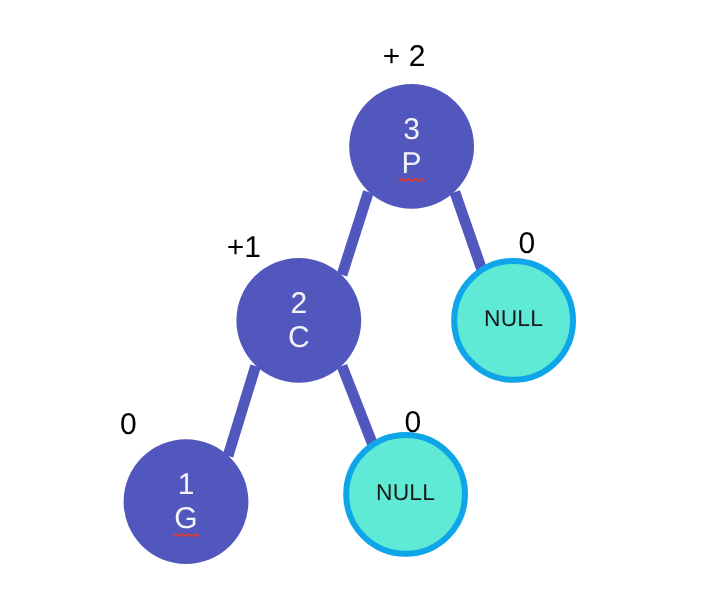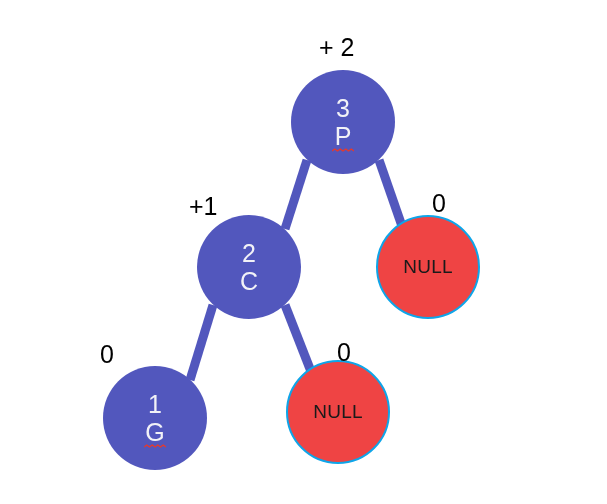--- a/index.html
+++ b/index.html
@@ -32,22 +32,22 @@
     box-sizing: border-box;
     display: flex;
     flex-direction: column;
     align-items: center;
     justify-content: center;
   }
   .node.filled {
     background: #5257bd;
   }
   .node.nullnode {
-    background: #ef4444;
-    border: 2px solid #0ea5e9;
+    background: #5eead4;
+    border: 5px solid #0ea5e9;
   }
   .node-value {
     color: #f2f2f7;
     font-size: 25px;
     line-height: 28px;
     text-align: center;
   }
   .node-letter-wrap {
     position: relative;
     display: inline-block;

